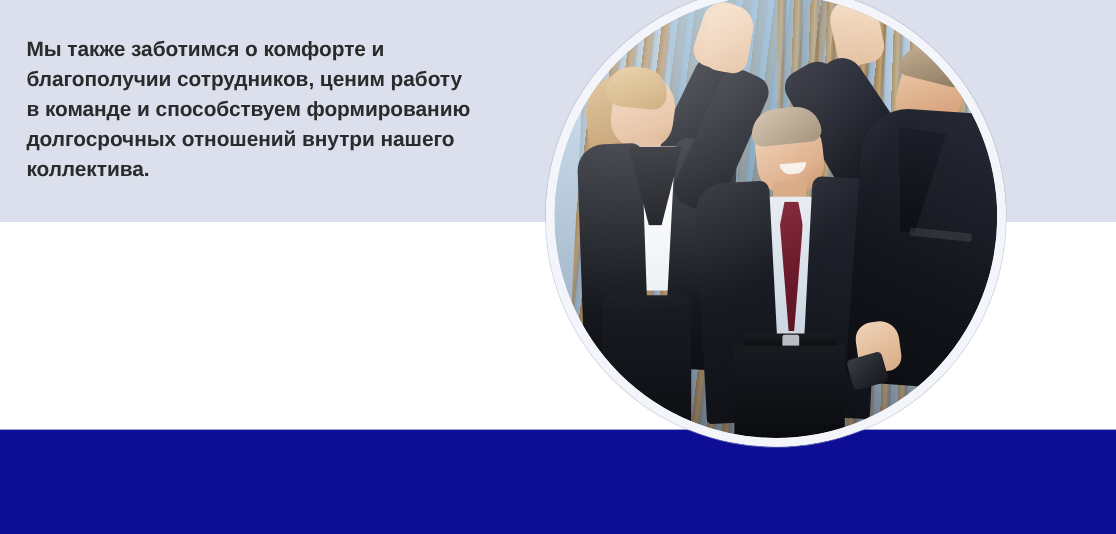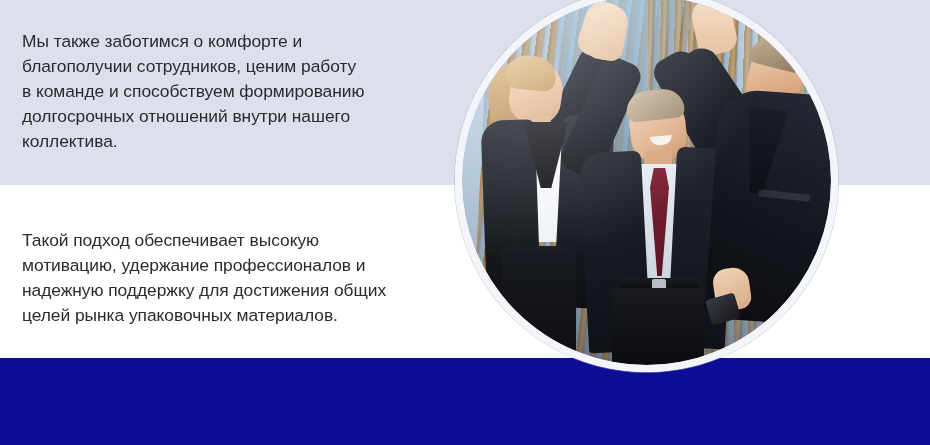--- a/index.html
+++ b/index.html
@@ -11,20 +11,21 @@
   body {
     font-family: "Liberation Sans", "DejaVu Sans", sans-serif;
   }
 
   .slide {
     position: relative;
     width: 930px;
     height: 445px;
     overflow: hidden;
     background: #ffffff;
+    font-weight: bold;
   }
 
   
   .band-top {
     position: absolute;
     left: 0;
     top: 0;
     width: 930px;
     height: 185px;
     background: #dce0ec;
@@ -479,19 +480,15 @@
     </div>
   </div>
   <div class="ring-overlay"></div>
 
   <div class="para para-1">Мы также заботимся о комфорте и
 благополучии сотрудников, ценим работу
 в команде и способствуем формированию
 долгосрочных отношений внутри нашего
 коллектива.</div>
 
-  <div class="para para-2">Такой подход обеспечивает высокую
-мотивацию, удержание профессионалов и
-надежную поддержку для достижения общих
-целей рынка упаковочных материалов.</div>
 
 
 </div>
 
 </body></html>

